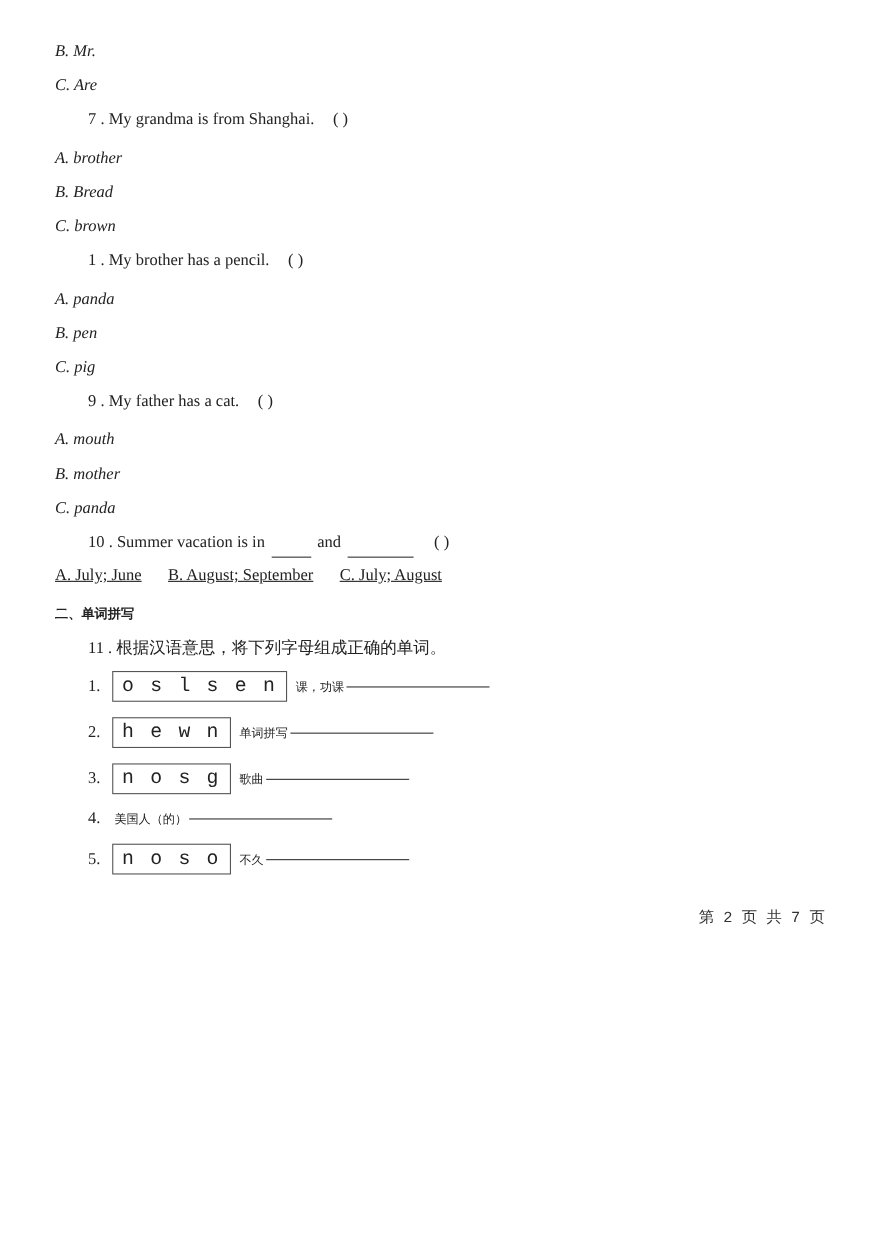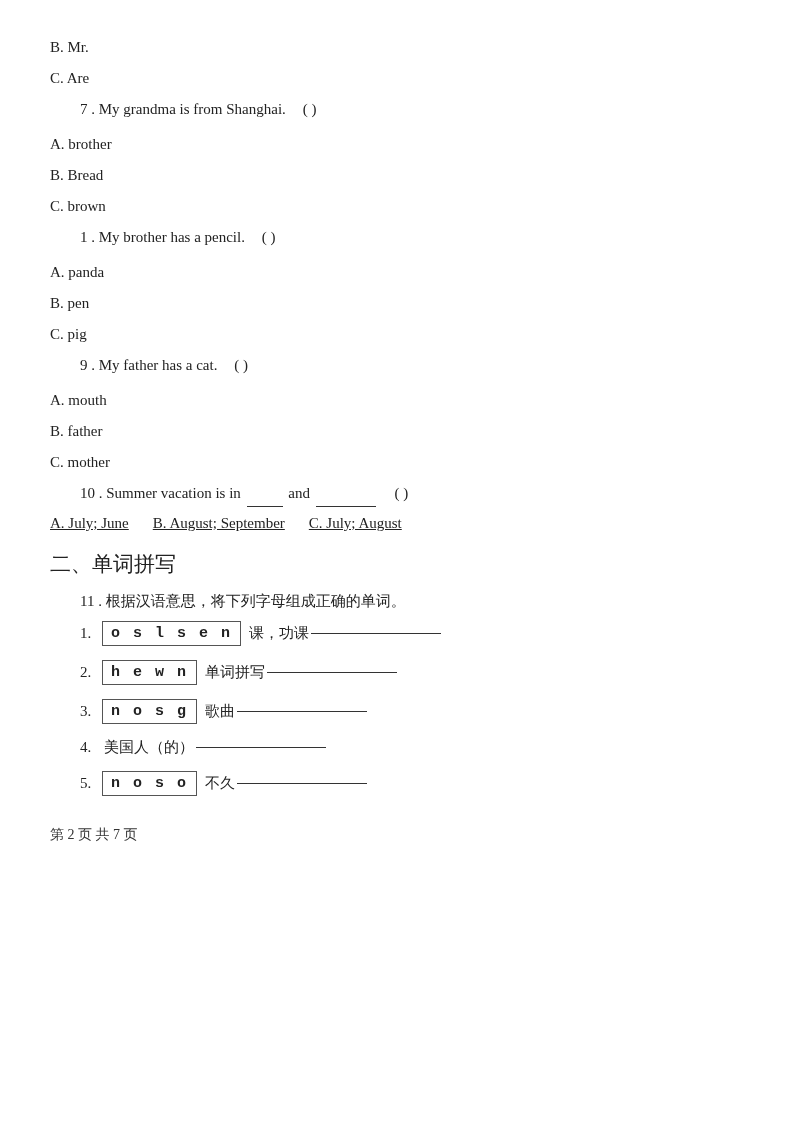--- a/index.html
+++ b/index.html
@@ -20,39 +20,40 @@
 
     .question-line {
       margin: 0 0 8px 0;
       padding-left: 30px;
       line-height: 1.8;
     }
 
     .option-line {
       margin: 4px 0;
       line-height: 1.8;
+      font-style: italic;
     }
 
     .blank-space {
       display: inline-block;
       width: 36px;
       border-bottom: 1px solid #333;
       vertical-align: bottom;
       margin: 0 2px;
     }
 
     .paren-blank {
       display: inline-block;
       min-width: 40px;
       text-align: center;
     }
 
     .section-title {
-      font-size: 21px;
-      font-weight: normal;
+      font-size: 12px;
+      font-weight: bold;
       margin: 18px 0 10px 0;
     }
 
     .section-sub {
       margin: 6px 0 6px 0;
       padding-left: 30px;
       line-height: 1.8;
     }
 
     .word-items {
@@ -75,50 +76,50 @@
       border: 1.5px solid #555;
       padding: 3px 8px;
       font-family: "Courier New", monospace;
       font-size: 14px;
       letter-spacing: 2px;
       margin-right: 6px;
       background: #fff;
     }
 
     .word-hint {
-      font-size: 15px;
+      font-size: 11px;
       margin-left: 2px;
     }
 
     .word-answer-line {
       display: inline-block;
       width: 130px;
       border-bottom: 1px solid #333;
       vertical-align: bottom;
       margin-left: 2px;
     }
 
     .options-row {
       display: flex;
       gap: 24px;
       margin: 6px 0 8px 0;
       text-decoration: underline;
     }
 
     .page-footer {
-      text-align: left;
+      text-align: right;
       margin-top: 30px;
       font-size: 14px;
       color: #333;
+      font-family: Liberation Mono, monospace;
     }
 
     .mono {
       font-family: "Courier New", monospace;
-      font-size: 15px;
-      font-weight: bold;
+      font-size: 18px;
     }
   </style>
 </head>
 <body>
 
 <div class="option-line">
   <span>B. Mr.</span>
 </div>
 
 <div class="option-line">
@@ -154,24 +155,24 @@
 </div>
 
 <div class="question-line">
   <span>9 . My father has a cat.</span>
   <span class="paren-blank">(    )</span>
 </div>
 <div class="option-line">
   <span>A. mouth</span>
 </div>
 <div class="option-line">
-  <span>B. father</span>
-</div>
-<div class="option-line">
-  <span>C. mother</span>
+  <span>B. mother</span>
+</div>
+<div class="option-line">
+  <span>C. panda</span>
 </div>
 
 <div class="question-line">
   <span>10 . Summer vacation is in</span>
   <span class="blank-space"></span>
   <span>and</span>
   <span class="blank-space" style="width:60px;"></span>
   <span class="paren-blank">(    )</span>
 </div>
 <div class="options-row">

